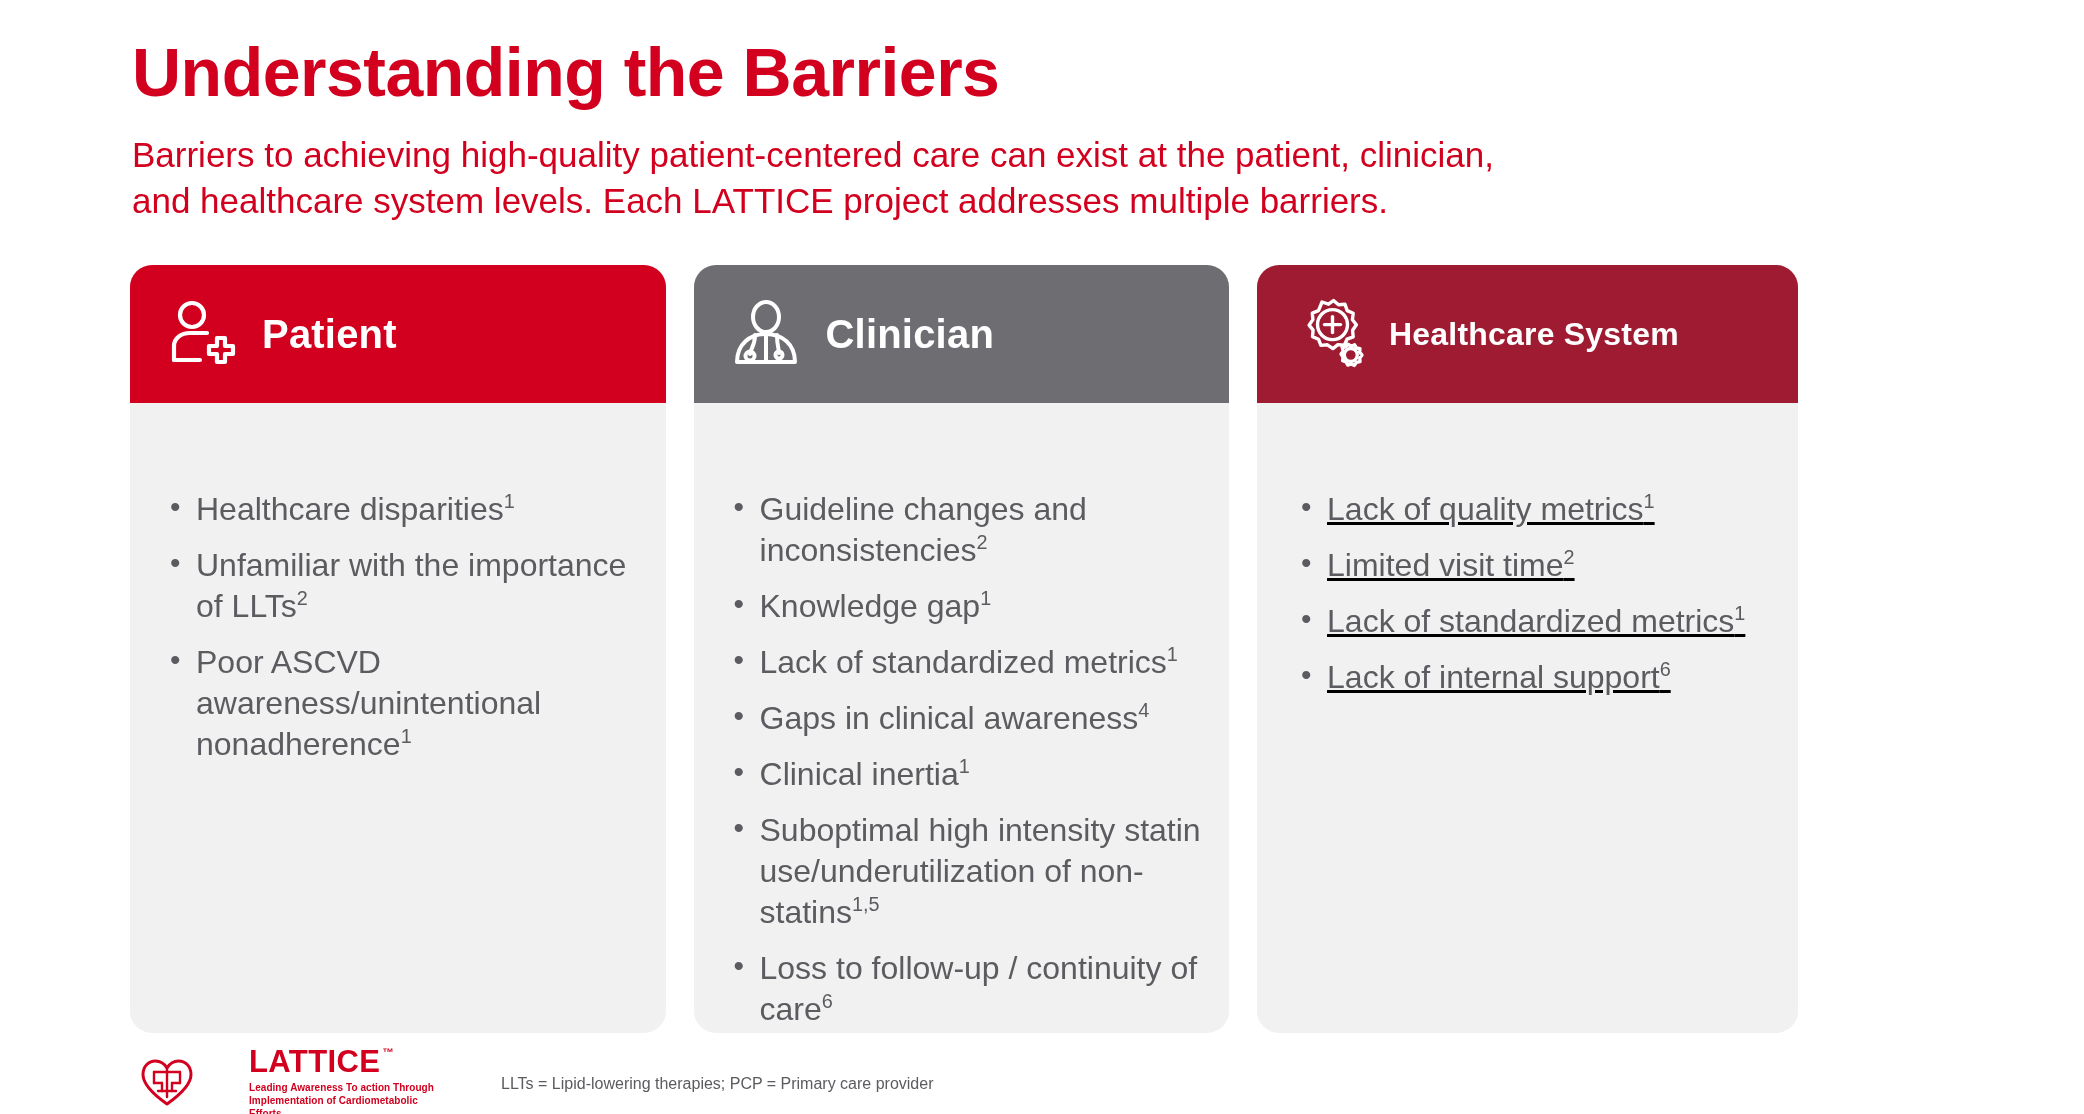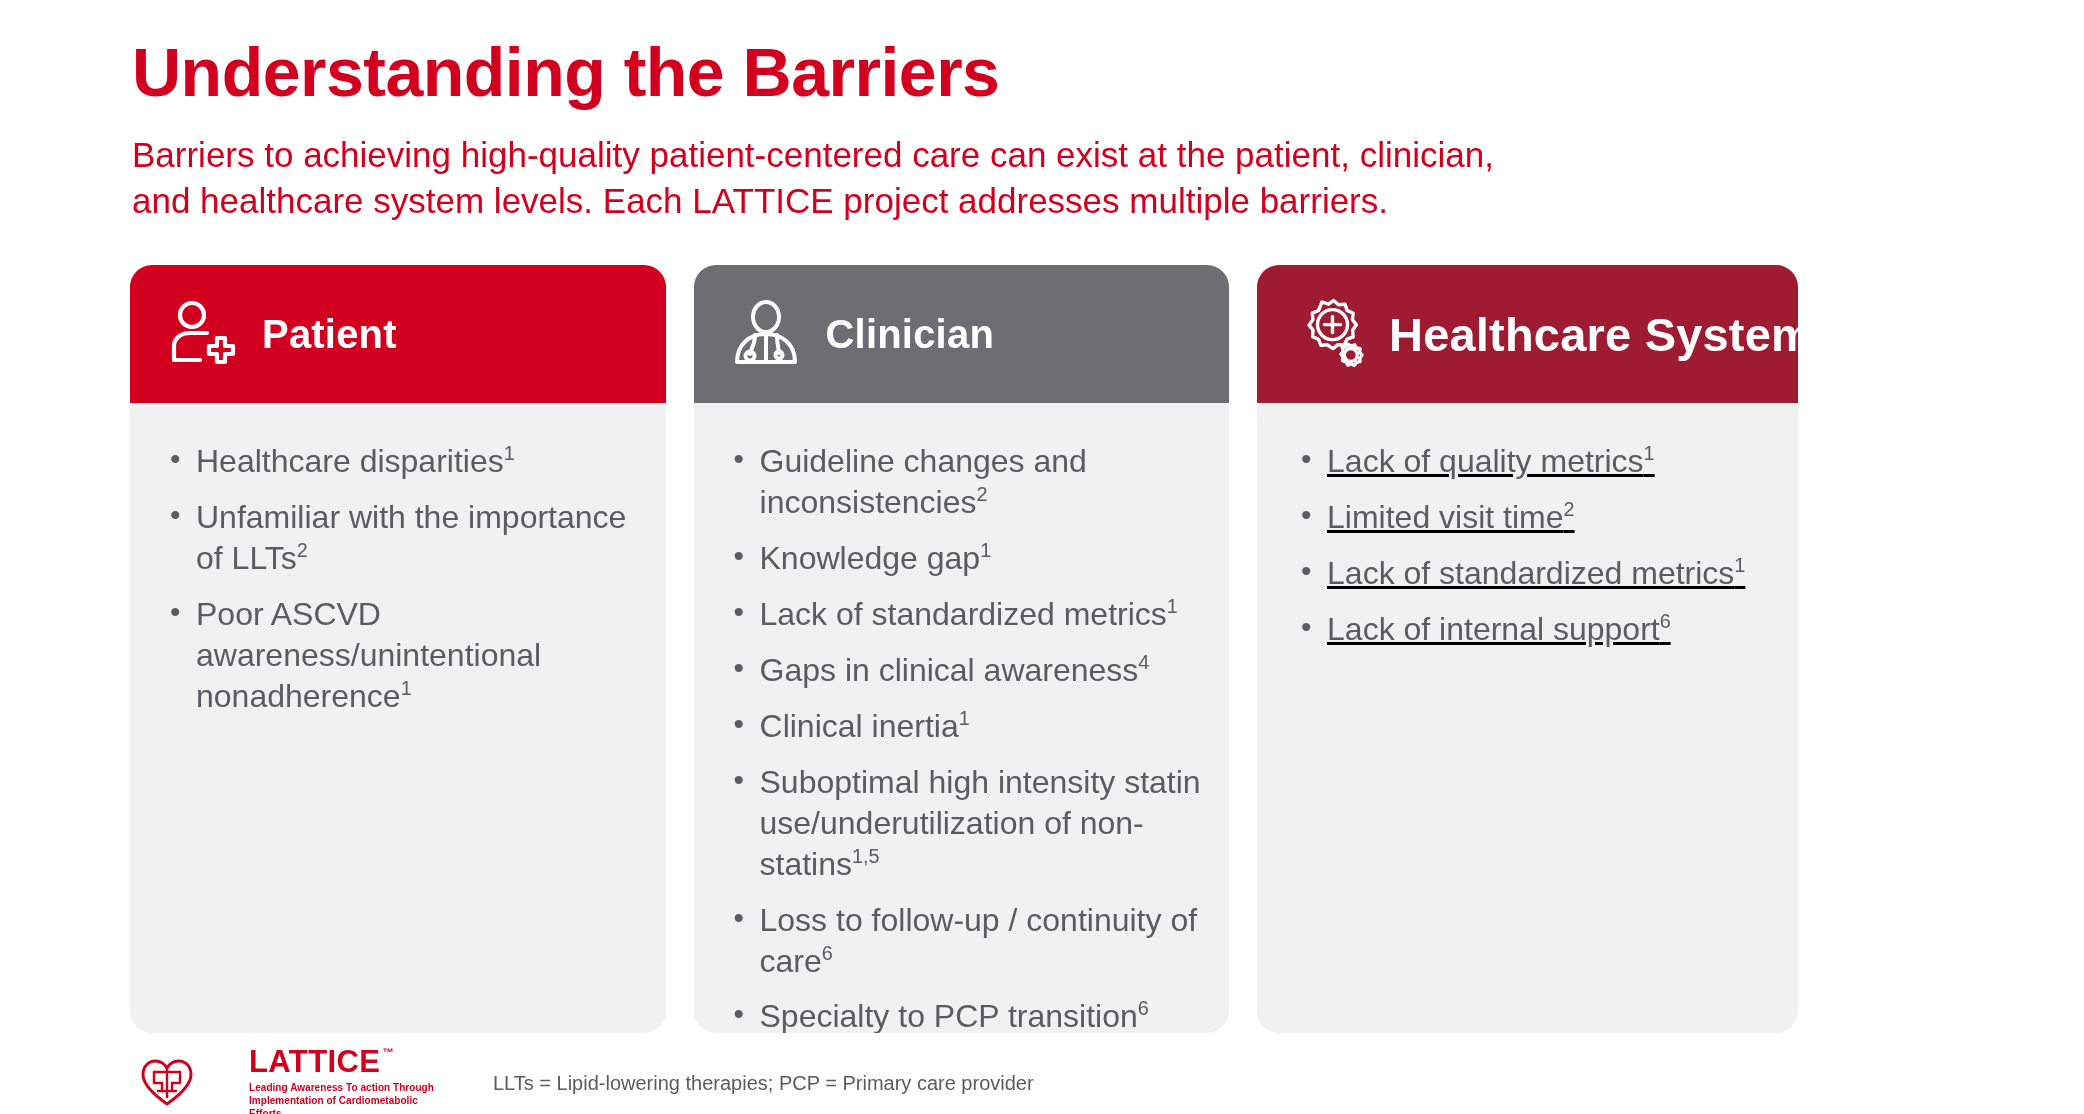--- a/index.html
+++ b/index.html
@@ -84,36 +84,37 @@
   .card-system    .card-header { background: #9E1B32; }
 
   .card-header-title {
     color: #ffffff;
     font-size: 40px;
     font-weight: bold;
     white-space: nowrap;
     letter-spacing: 0.2px;
   }
 
-  .card-system .card-header-title { font-size: 47px; }
+  .card-system .card-header-title { font-size: 32px; }
 
   .header-icon {
     flex: 0 0 auto;
     width: 76px;
     height: 78px;
     display: flex;
     align-items: center;
     justify-content: center;
   }
   .header-icon svg { display: block; }
 
   
   .card-body {
     padding: 38px 28px 20px 38px;
     flex: 1 1 auto;
+    margin-top: 48px;
   }
 
   .card-system .card-body { padding-left: 42px; text-decoration: underline; }
 
   ul.bullets {
     list-style: none;
   }
 
   ul.bullets li {
     position: relative;
@@ -180,23 +181,23 @@
     font-size: 10px;
     font-weight: bold;
     line-height: 1.32;
     margin-top: 4px;
     letter-spacing: 0.05px;
     max-width: 200px;
   }
 
   .footnote {
     color: #5B5B60;
-    font-size: 20px;
+    font-size: 16px;
     line-height: 1.2;
-    margin-left: 22px;
+    margin-left: 30px;
     white-space: nowrap;
   }
 </style>
 </head>
 <body>
 
 <div class="slide">
 
   <div class="header">
     <div class="slide-title">Understanding the Barriers</div>

